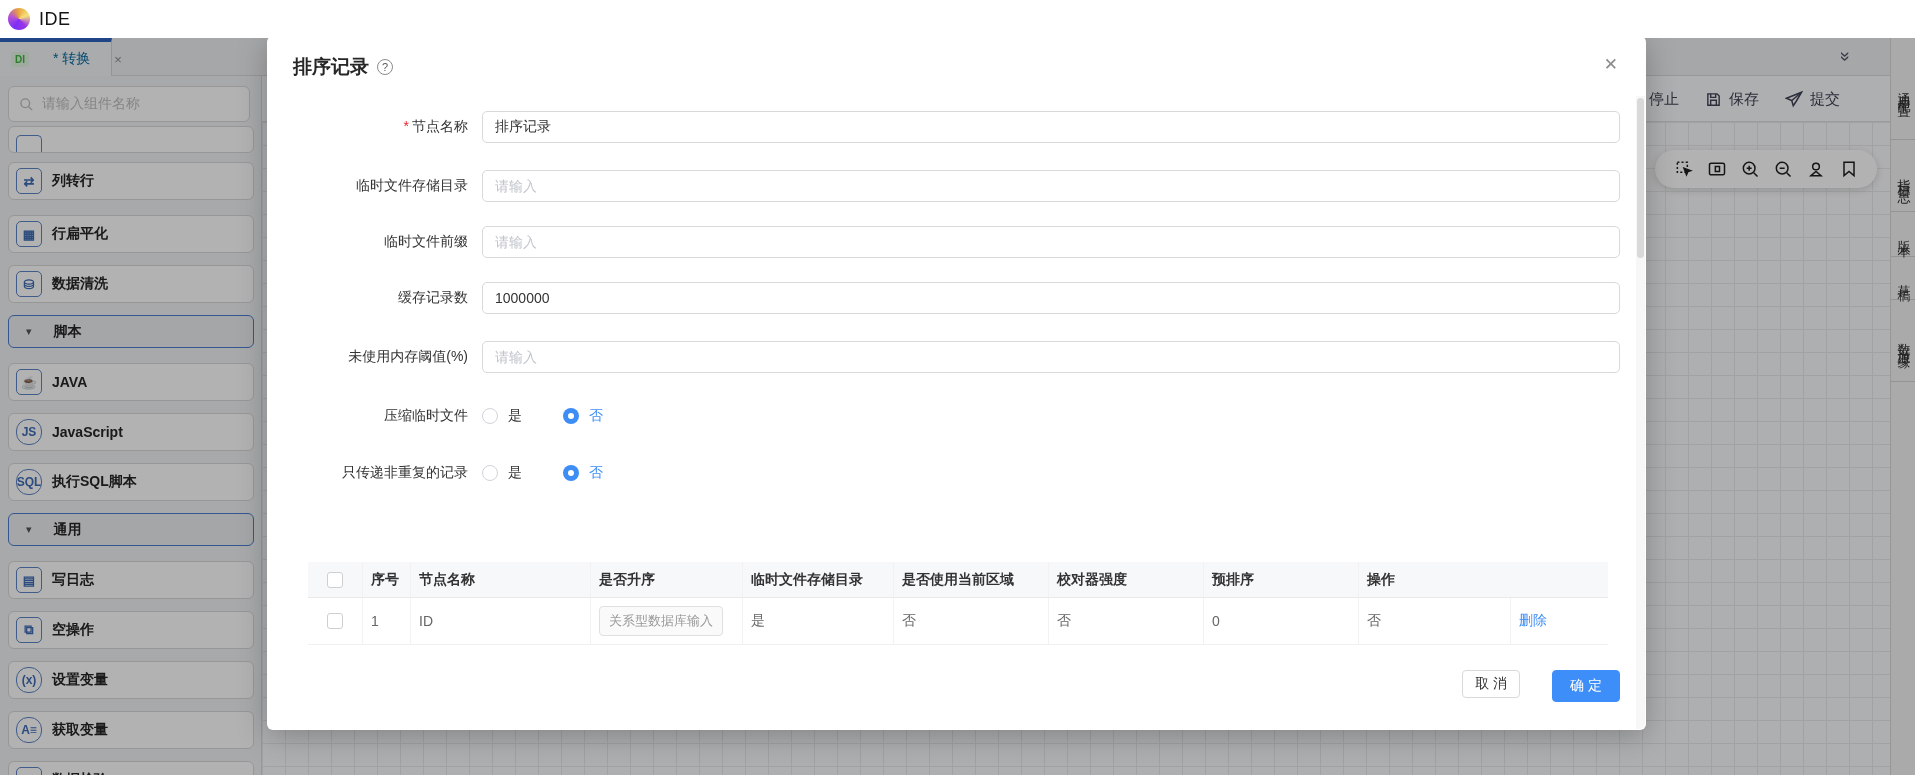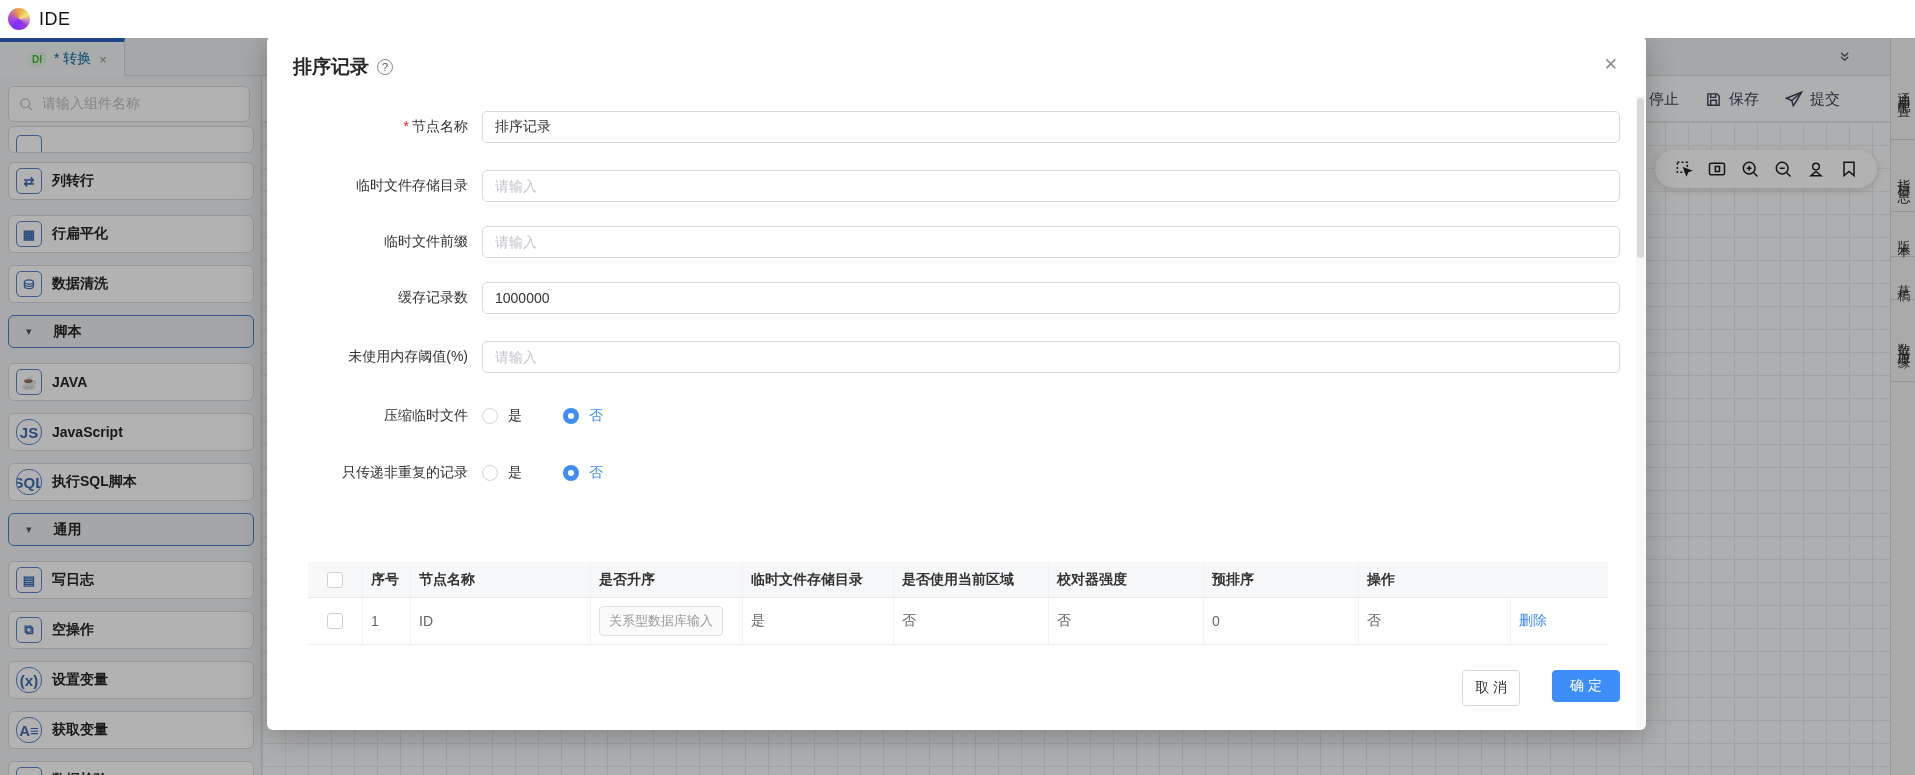--- a/index.html
+++ b/index.html
@@ -7,34 +7,34 @@
   .screen { position:relative; width:1915px; height:775px; background:#f5f6f7; overflow:hidden; }
 
   
   .topbar { position:absolute; left:0; top:0; width:1915px; height:38px; background:#fff; z-index:40; display:flex; align-items:center; }
   .logo { width:22px; height:22px; border-radius:50%; margin-left:8px;
           background:conic-gradient(from 210deg,#7b2ff7,#b44fd8,#e8a23d,#f6e27a,#9a35e8,#7b2ff7); }
   .apptitle { margin-left:9px; font-size:18px; font-weight:500; color:#141414; letter-spacing:.5px; }
 
   
   .tabbar { position:absolute; left:0; top:38px; width:1890px; height:38px; background:#eef0f1; border-bottom:1px solid #d8d8d8; z-index:1; }
-  .tab { position:absolute; left:0; top:0; width:125px; height:38px; background:#f4f5f6; border-top:4px solid #2f63c1; border-right:1px solid #d4d4d4; display:flex; align-items:center; padding-left:28px; }
+  .tab { position:absolute; left:0; top:0; width:112px; height:38px; background:#f4f5f6; border-top:4px solid #2f63c1; border-right:1px solid #d4d4d4; display:flex; align-items:center; padding-left:11px;gap:16px; }
   .tab-badge { background:#e3f5e3; color:#3eb63e; font-size:10px; font-weight:700; border-radius:3px; padding:2px 4px; }
   .tab-title { font-size:14px; color:#0369a1; margin-left:8px; white-space:nowrap; }
   .tab-close { margin-left:8px; color:#8c8c8c; font-size:13px; }
   .collapse-chevrons { position:absolute; right:42px; top:6px; color:#4a4f63; font-size:18px; transform:rotate(90deg); letter-spacing:-4px; }
 
   
   .sidebar { position:absolute; left:0; top:76px; width:262px; height:699px; background:#f1f2f4; border-right:1px solid #dcdcdc; z-index:1; }
   .search-box { position:absolute; left:8px; top:10px; width:242px; height:36px; background:#fff; border:1px solid #d9d9d9; border-radius:6px; display:flex; align-items:center; padding-left:10px; }
   .search-box svg { flex:none; }
   .search-ph { margin-left:8px; font-size:14px; color:#bfbfbf; }
   .side-item { position:absolute; left:8px; width:246px; height:38px; background:#fff; border:1px solid #d9d9d9; border-radius:6px; display:flex; align-items:center; padding-left:7px; }
   .side-item .sicon { width:26px; height:26px; border:1px solid #5b84c6; border-radius:5px; color:#3f6cb5; display:flex; align-items:center; justify-content:center; font-size:13px; font-weight:700; flex:none; overflow:hidden; }
-  .side-item .sicon.small-text { font-size:15px;border-radius:12px; }
+  .side-item .sicon.small-text { font-size:12px;border-radius:12px; }
   .side-item .slabel { margin-left:10px; font-size:14px; font-weight:700; color:#262626; white-space:nowrap; }
   .side-section { position:absolute; left:8px; width:246px; height:33px; background:#eceef0; border:1px solid #4c7dd0; border-radius:6px; display:flex; align-items:center; padding-left:17px; }
   .side-section .caret { font-size:11px; color:#555; }
   .side-section .slabel { margin-left:22px; font-size:14px; font-weight:700; color:#262626; }
   .side-item.partial { height:27px; align-items:flex-start; padding-top:8px; }
   .side-item.partial .sicon { height:17px; border-bottom:none; border-radius:5px 5px 0 0; }
 
   
   .canvas-toolbar { position:absolute; left:262px; top:76px; width:1628px; height:46px; background:#fafbfc; border-bottom:1px solid #e0e0e0; z-index:1; }
   .run-tools { position:absolute; right:50px; top:0; height:46px; display:flex; align-items:center; gap:26px; color:#3f4455; font-size:15px; }
@@ -88,21 +88,21 @@
   .tcell { display:flex; align-items:center; padding-left:8px; overflow:hidden; white-space:nowrap; border-right:1px solid #f2f2f2; }
   .tcell:last-child { border-right:none; }
   .trow.head .tcell { font-weight:700; color:#333; }
   .trow.body .tcell { color:#666; }
   .tcell.cbcell { justify-content:center; padding-left:0; }
   .cb { width:16px; height:16px; border:1px solid #cfcfcf; border-radius:3px; background:#fff; }
   .node-tag { font-size:13px; color:#999; background:#fafafa; border:1px solid #e0e0e0; border-radius:4px; padding:5px 9px; }
   .link-del { color:#3d8df5; }
 
   .modal-footer { position:absolute; right:26px; top:634px; display:flex; gap:32px; }
-  .btn-cancel { height:36px; padding:0 12px; background:#fff; border:1px solid #d9d9d9; border-radius:4px; font-size:14px; color:#333; display:flex; align-items:center; }
+  .btn-cancel { height:28px; padding:0 12px; background:#fff; border:1px solid #d9d9d9; border-radius:4px; font-size:14px; color:#333; display:flex; align-items:center; }
   .btn-ok { height:32px; padding:0 17px; background:#3e8ef9; border:1px solid #3e8ef9; border-radius:4px; font-size:14px; color:#fff; display:flex; align-items:center; }
 </style>
 </head>
 <body>
 
 <div class="screen">
 
   <div class="canvas"></div>
   <div class="canvas-toolbar">
     <div class="run-tools">

